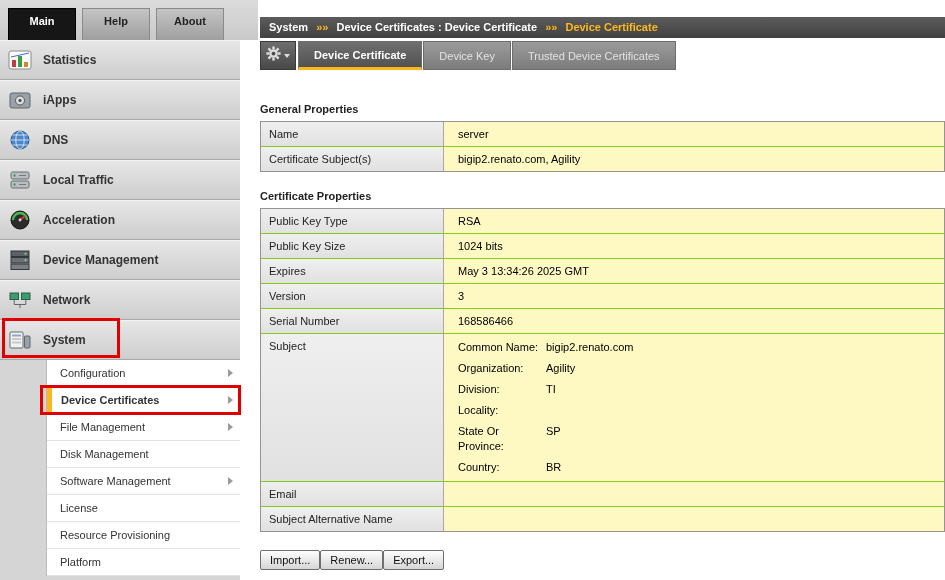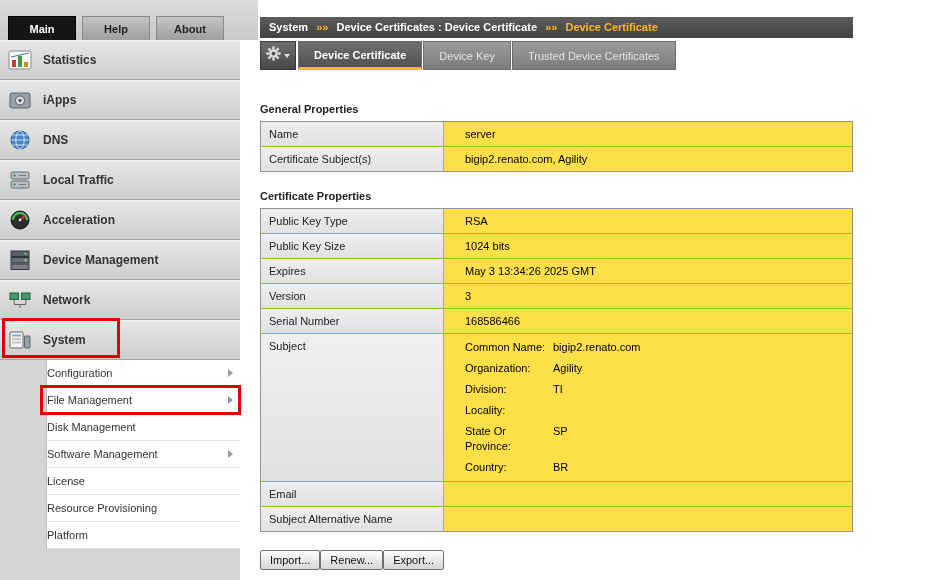--- a/index.html
+++ b/index.html
@@ -4,53 +4,53 @@
 <style>
   * { margin:0; padding:0; box-sizing:border-box; }
   html,body { width:945px; height:580px; overflow:hidden; background:#fff;
     font-family:"Liberation Sans", sans-serif; }
   .app { position:relative; width:945px; height:580px; }
 
   
   .top-strip { position:absolute; left:0; top:0; width:258px; height:40px;
     background:linear-gradient(#dcdcdc,#c9c9c9); }
   .top-tabs { position:absolute; left:8px; bottom:0; display:flex; gap:6px; }
-  .top-tab { width:68px; height:24px; line-height:24px; text-align:center;
+  .top-tab { width:68px; height:32px; line-height:24px; text-align:center;
     font-size:11px; font-weight:bold; color:#222;
     background:linear-gradient(#c4c4c4,#9f9f9f); border:1px solid #8a8a8a;
     border-bottom:none; cursor:pointer; }
   .top-tab.active { background:#161616; color:#fff; border-color:#000; }
 
   
   .sidebar { position:absolute; left:0; top:40px; width:240px; height:540px;
     background:#d5d5d5; }
   .nav-item { height:40px; display:flex; align-items:center; gap:10px;
     padding-left:7px; background:linear-gradient(#e7e7e7,#cdcdcd);
     border-bottom:1px solid #a8a8a8; border-top:1px solid #f2f2f2;
     font-size:12px; font-weight:bold; color:#333; cursor:pointer; }
   .nav-icon { width:26px; height:26px; display:inline-flex; align-items:center;
     justify-content:center; }
   .subnav { margin-left:46px; background:#fff; border-left:1px solid #bbb; }
   .subnav-item { position:relative; height:27px; line-height:26px;
-    border-bottom:1px solid #e2e2e2; font-size:11px;
+    padding-left:13px; border-bottom:1px solid #e2e2e2; font-size:11px;
     color:#333; cursor:pointer; background:#fff; }
   .subnav-item.selected { border-left:5px solid #ffb81c; padding-left:9px;
     font-weight:bold; }
   .sub-arrow { position:absolute; right:7px; top:9px; width:0; height:0;
     border-left:5px solid #9a9a9a; border-top:4px solid transparent;
     border-bottom:4px solid transparent; }
 
   
   .red-box { position:absolute; border:3px solid #e00000; z-index:20;
     pointer-events:none; }
   .red-box.system { left:2px; top:318px; width:118px; height:40px; }
   .red-box.devcert { left:40px; top:385px; width:201px; height:30px; }
 
   
-  .main { position:absolute; left:260px; top:17px; width:593px; }
+  .main { position:absolute; left:260px; top:17px; width:685px; }
   .breadcrumb { height:21px; line-height:21px;
     background:linear-gradient(#5c5c5c,#414141); color:#fff; font-size:11px;
     font-weight:bold; padding-left:9px; white-space:nowrap; }
   .breadcrumb .sep { color:#ffb81c; margin:0 5px; font-weight:bold; }
   .breadcrumb .crumb-link { color:#fff; cursor:pointer; }
   .breadcrumb .current { color:#ffb81c; }
 
   .tabbar { display:flex; align-items:flex-end; height:32px;
     background:#fff; }
   .gear-btn { width:36px; height:29px; margin-right:2px;
@@ -68,21 +68,21 @@
 
   .content { padding-top:33px; }
   .section-title { font-size:11px; font-weight:bold; color:#222;
     margin-bottom:6px; }
   .proptable { border:1px solid #949494; margin-bottom:18px; }
   .prow { display:grid; grid-template-columns:183px 1fr;
     border-bottom:1px solid #84cc16; }
   .prow:last-child { border-bottom:none; }
   .plabel { background:linear-gradient(#efefef,#e1e1e1); padding:6px 8px;
     border-right:1px solid #a8a8a8; font-size:11px; color:#222; }
-  .pvalue { background:#fde047; padding:6px 21px; font-size:11px; color:#000; }
+  .pvalue { background:#fef9c3; padding:6px 14px; font-size:11px; color:#000; }
   .subject-grid { display:grid; grid-template-columns:88px auto;
     row-gap:6px; font-size:11px; line-height:15px; }
 
   .btn-row { display:flex; gap:0; margin-top:13px; }
   .btn { font-size:11px; color:#111; padding:3px 9px;
     background:linear-gradient(#fefefe,#d6d6d6); border:1px solid #6f6f6f;
     border-radius:2px; cursor:pointer; }
 </style>
 </head>
 <body>
@@ -188,20 +188,24 @@
             <rect x="4" y="13.5" width="9" height="2" fill="#c8c8c8"></rect>
             <rect x="16.5" y="8" width="5.5" height="12" rx="1" fill="#9aa1a9" stroke="#5f666d"></rect>
           </svg>
       </span>
       <span>System</span>
     </div>
 
     <div class="subnav">
       <div class="subnav-item">
         <span>Configuration</span>
+        <span class="sub-arrow"></span>
+      </div>
+      <div class="subnav-item selected">
+        <span>Device Certificates</span>
         <span class="sub-arrow"></span>
       </div>
       <div class="subnav-item">
         <span>File Management</span>
         <span class="sub-arrow"></span>
       </div>
       <div class="subnav-item">
         <span>Disk Management</span>
       </div>
       <div class="subnav-item">

